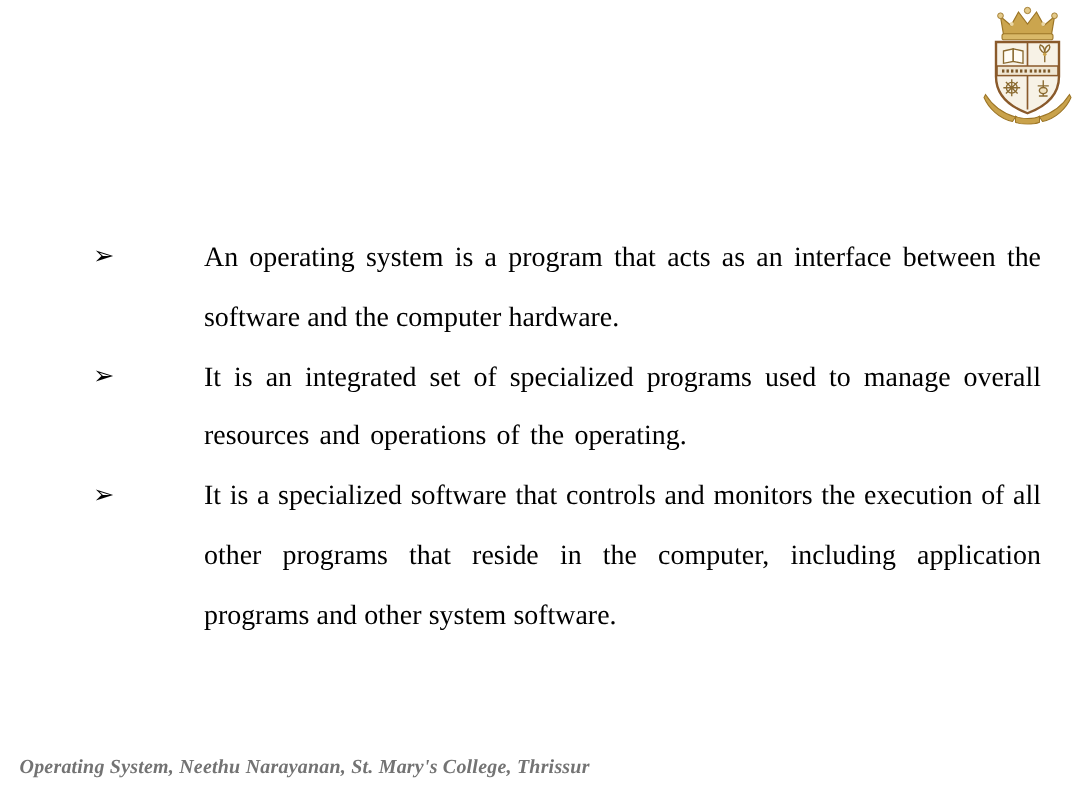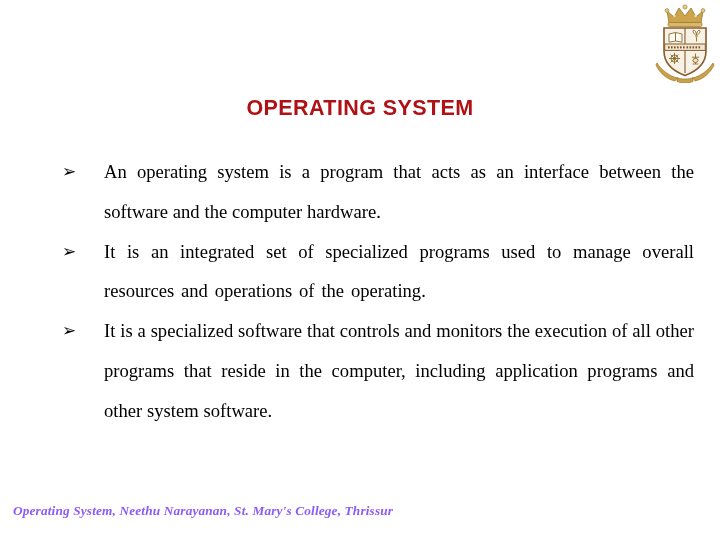--- a/index.html
+++ b/index.html
@@ -71,37 +71,38 @@
     top: 0px;
     width: 30px;
     font-family: "DejaVu Sans", "Liberation Sans", sans-serif;
     font-size: 17px;
     line-height: 39.8px;
     color: #000000;
     text-align: left;
   }
   .bullet-row .btext {
     display: block;
+    margin-left: 32px;
   }
 
   
   #bullet-0 .btext { word-spacing: 0.15px; }
   #bullet-1 .btext { word-spacing: 2.2px; }
   #bullet-2 .btext { word-spacing: 0.2px; }
 
   
   .footer {
     position: absolute;
     left: 13px;
     top: 503px;
     font-family: "Liberation Serif", "DejaVu Serif", serif;
     font-weight: bold;
     font-style: italic;
     font-size: 13.3px;
-    color: #8b5cf6;
+    color: #737373;
     letter-spacing: 0.15px;
     white-space: nowrap;
   }
 </style>
 </head>
 <body>
 
 <div class="slide">
 
   <div class="crest">
@@ -161,21 +162,20 @@
       </g>
 
       <g fill="#C9A24B" stroke="#9C7526" stroke-width="0.7">
         <path d="M4 60 C9 68 17 73 24 75 L22 78 C13 76 6 69 3 62 Z"></path>
         <path d="M60 60 C55 68 47 73 40 75 L42 78 C51 76 58 69 61 62 Z"></path>
         <path d="M24 74.5 C27.5 76.5 36.5 76.5 40 74.5 L40 78.5 C36 80.3 28 80.3 24 78.5 Z"></path>
       </g>
     </svg>
   </div>
 
-  <div class="title">OPERATING SYSTEM</div>
 
   <div class="body">
 
     <div class="bullet-row" id="bullet-0">
       <span class="marker">➢</span>
       <span class="btext">An operating system is a program that acts as an interface between the software and the computer hardware.</span>
     </div>
 
     <div class="bullet-row" id="bullet-1">
       <span class="marker">➢</span>

